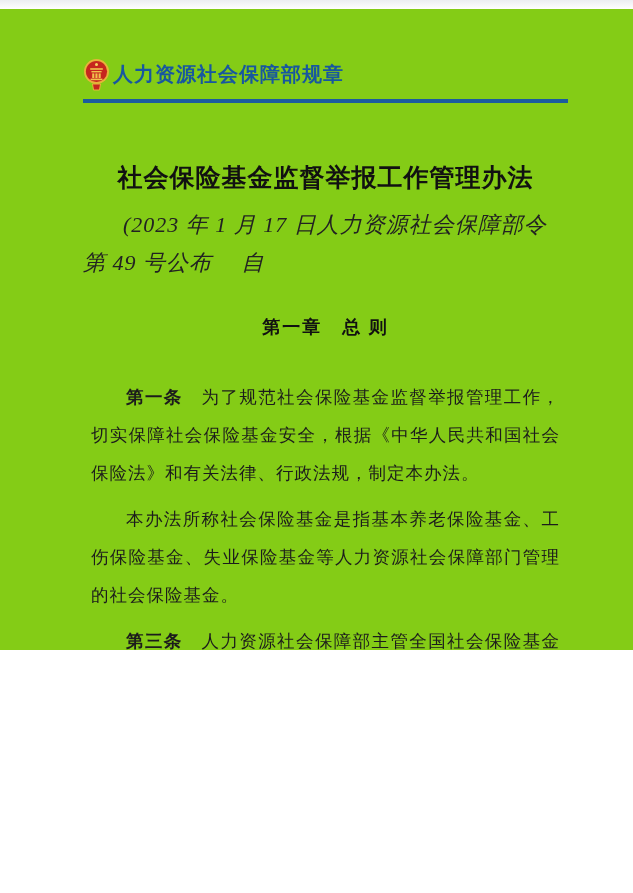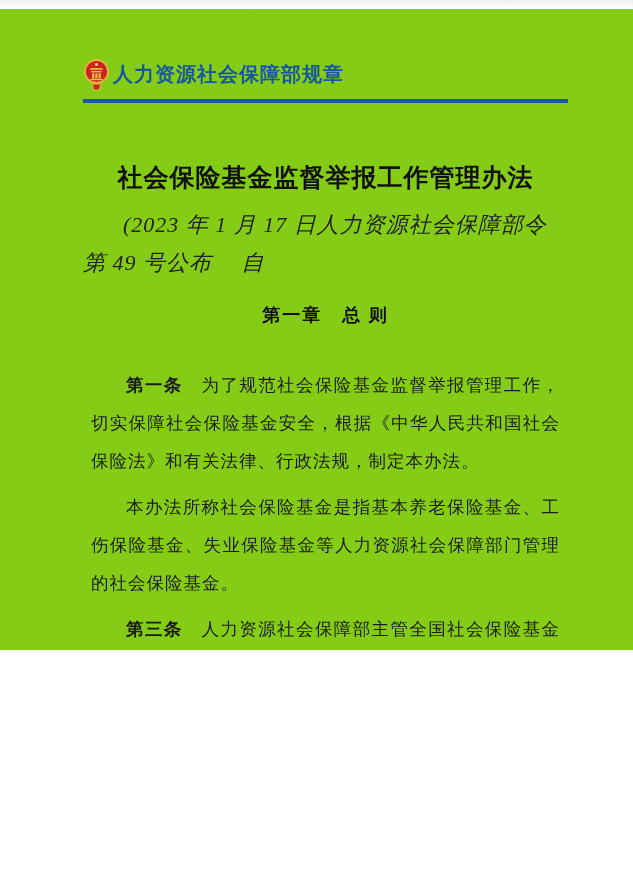--- a/index.html
+++ b/index.html
@@ -36,21 +36,21 @@
   .doc-title {
     text-align: center; font-weight: bold; font-size: 25px;
     letter-spacing: 1px; line-height: 36px; color: #111;
   }
   .doc-subtitle {
     margin-top: 10px; font-style: italic; font-size: 22px;
     line-height: 38px; letter-spacing: 1px; color: #222;
   }
   .doc-subtitle .indent { padding-left: 40px; }
   .chapter {
-    margin-top: 18px; text-align: center; font-weight: bold;
+    margin-top: 30px; text-align: center; font-weight: bold;
     font-size: 18px; letter-spacing: 2px; line-height: 30px; color: #111;
   }
   .articles { margin-top: 36px; }
   .article {
     font-size: 17.5px; line-height: 38px; letter-spacing: 1px;
     text-align: justify; text-indent: 2em; margin: 8px; color: #1c1c1c;
   }
   .article-label { font-weight: bold; }
   .article-label:not(:empty)::after { content: "\3000"; }
   

